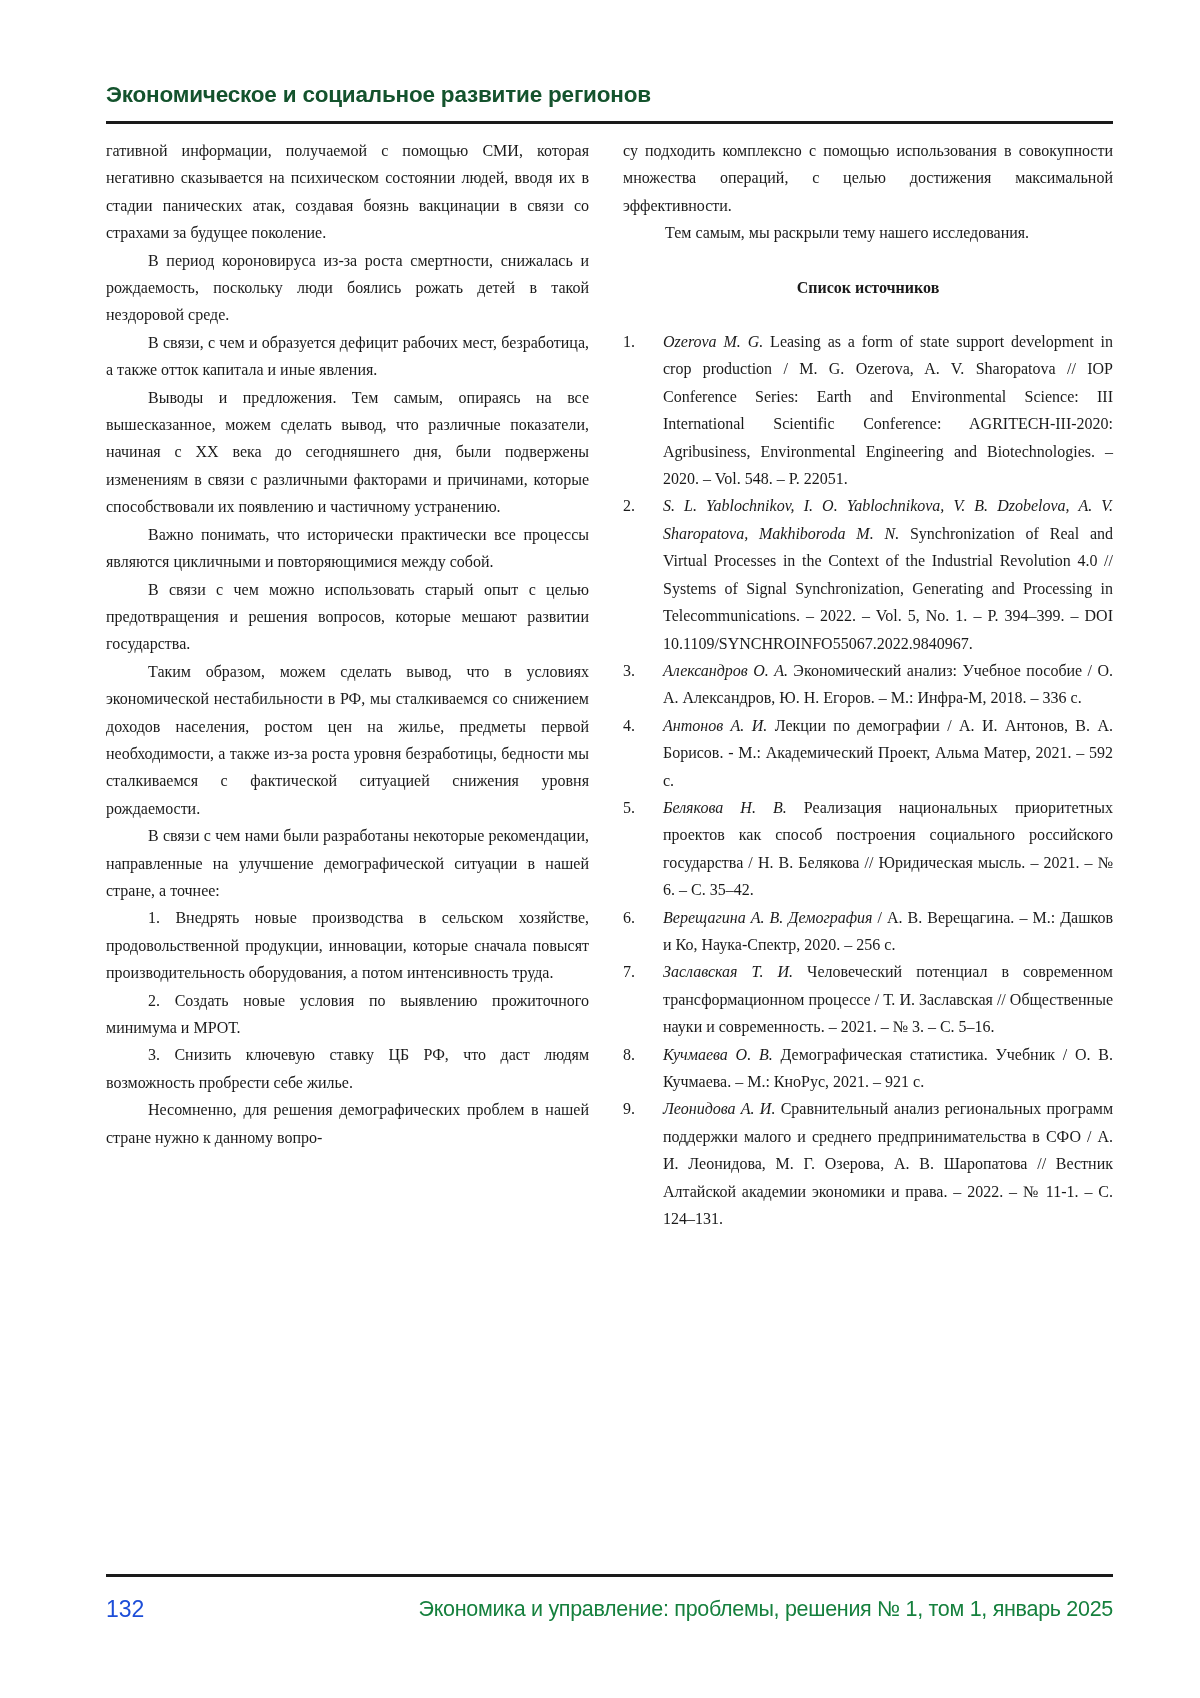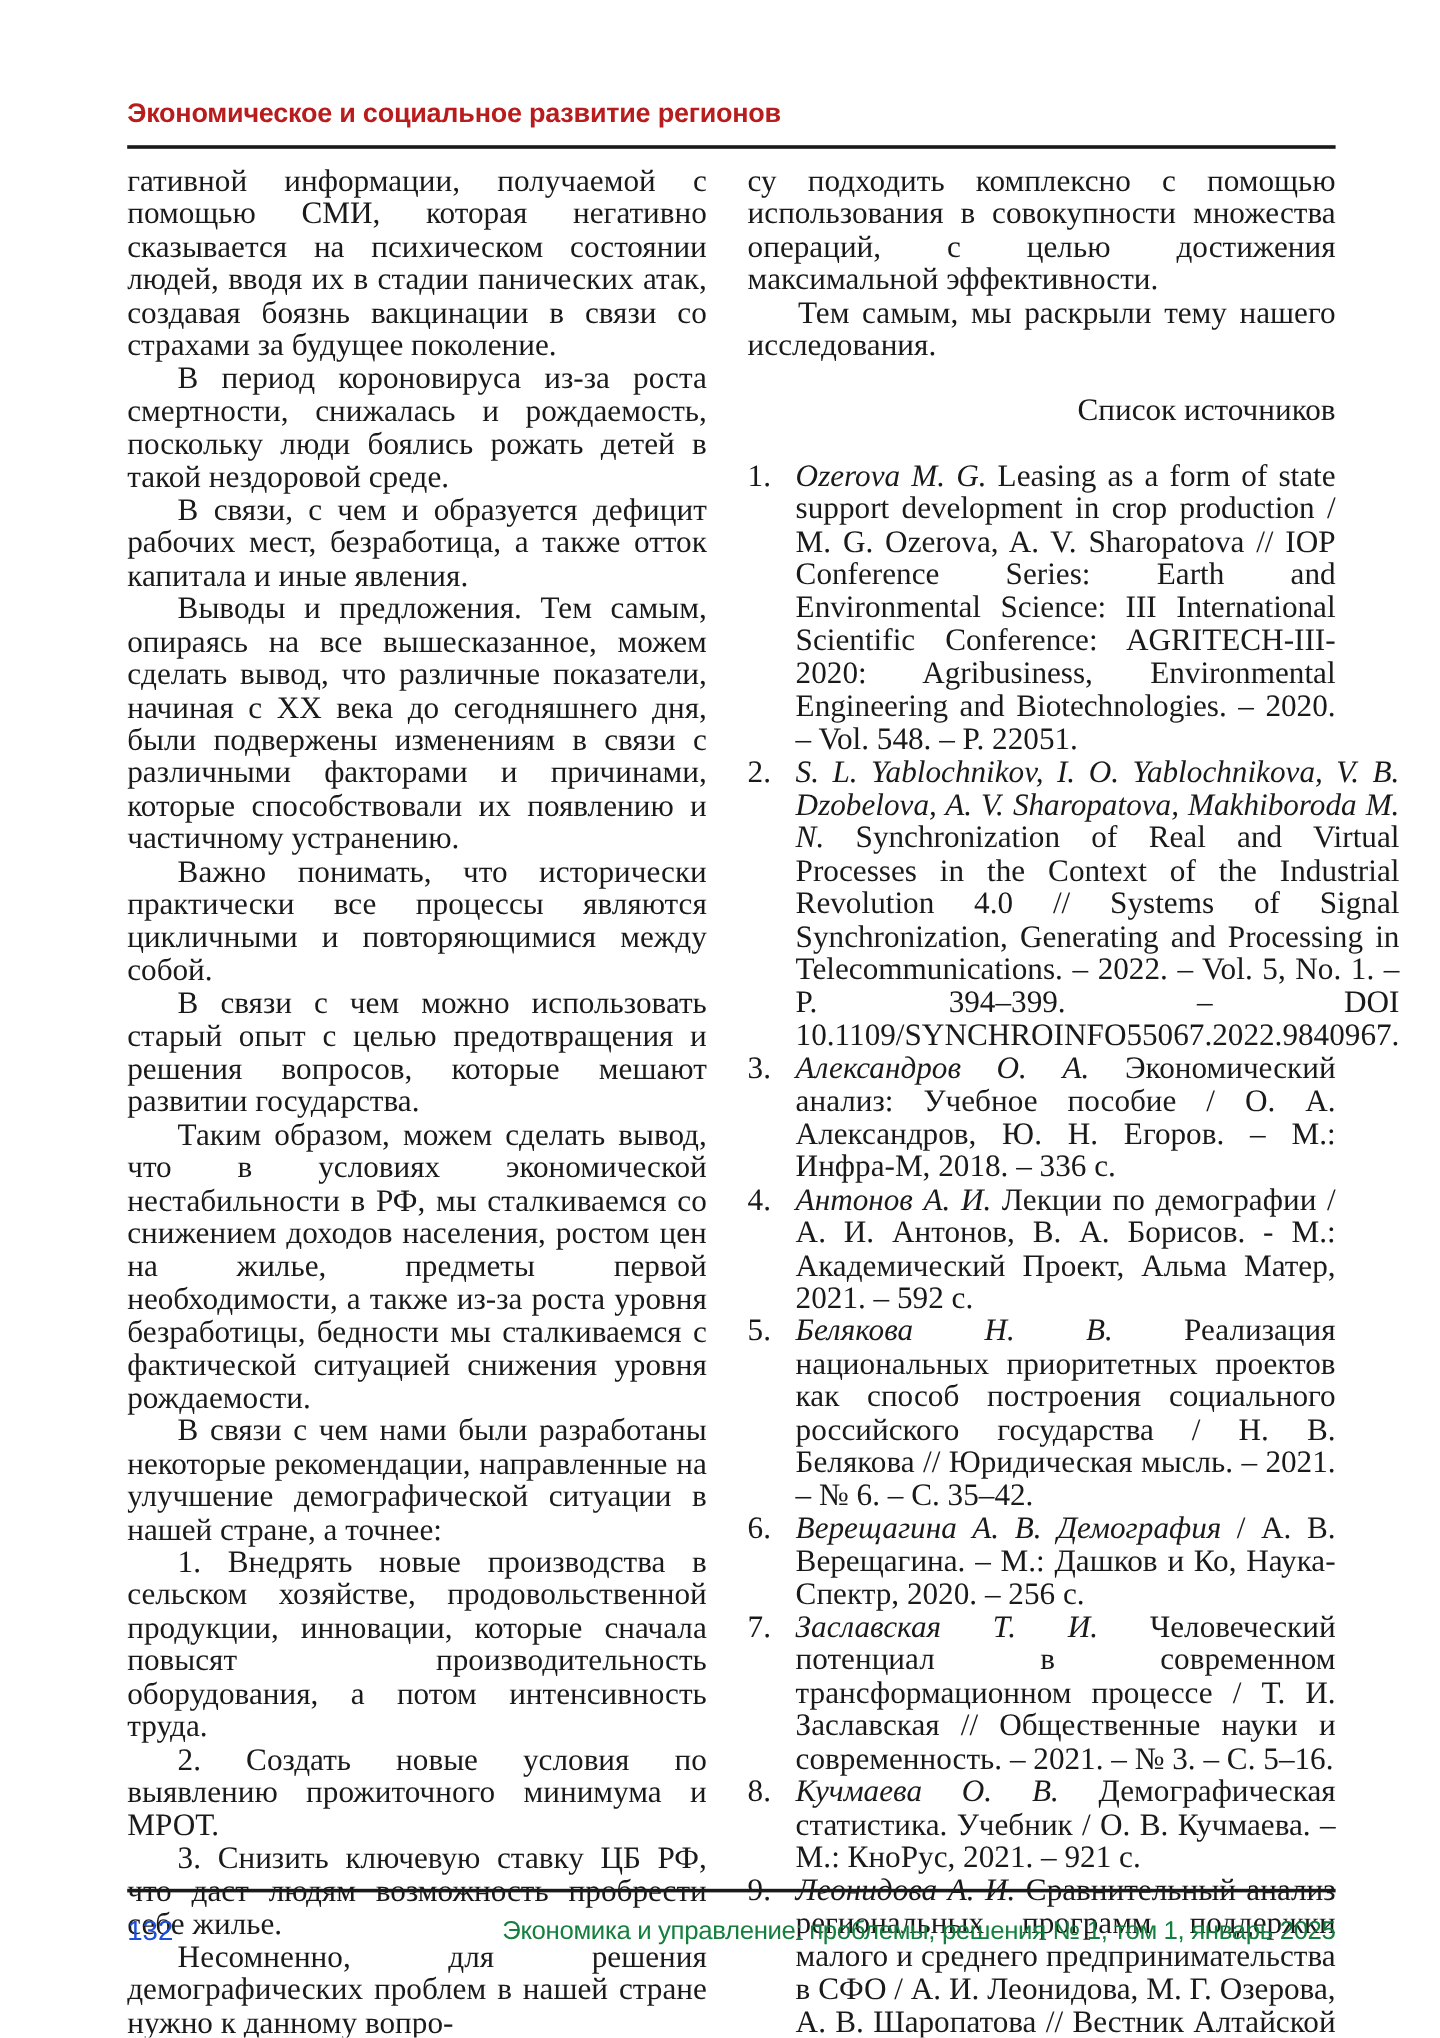--- a/index.html
+++ b/index.html
@@ -1,38 +1,38 @@
 <!DOCTYPE html>
 <html><head>
 <meta charset="utf-8">
 <style>
   html, body { margin: 0; padding: 0; background: #ffffff; }
   body { width: 1200px; height: 1698px; position: relative; overflow: hidden; color: #1a1a1a; }
   .running-head {
     position: absolute; left: 106px; top: 82px;
     font-family: "Liberation Sans", sans-serif; font-weight: bold; font-size: 22.5px;
-    letter-spacing: -0.2px; color: #b91c1c;
+    letter-spacing: -0.2px; color: #14532d;
   }
   .rule { position: absolute; left: 106px; width: 1007px; height: 3px; background: #1a1a1a; }
   .rule.top { top: 121px; }
   .rule.bottom { top: 1574px; }
   .col {
     position: absolute; top: 137px; width: 483px;
-    font-family: "Liberation Serif", serif; font-size: 26px; line-height: 27.4px;
+    font-family: "Liberation Serif", serif; font-size: 16px; line-height: 27.4px;
     text-align: justify; hyphens: manual;
   }
   .col.left { left: 106px; }
   .col.right { left: 623px; width: 490px; }
   .col p { margin: 0; text-indent: 0; }
   .col p.ind { text-indent: 42px; }
   .col p.cont { text-indent: 0; }
   .col b { font-weight: normal; }
   .col .listpara { text-indent: 42px; }
   .refs-title {
-    text-align: right; font-weight: normal; margin: 27px 0 27px 0 !important;
+    text-align: center; font-weight: bold; margin: 27px 0 27px 0 !important;
   }
   .refs { list-style: none; margin: 0; padding: 0; }
   .ref { display: flex; }
   .ref .num { width: 40px; flex: 0 0 40px; text-align: left; padding-left: 0; }
   .ref .body { flex: 1; text-align: justify; }
   .ref .auth { font-style: italic; }
   .footer-page {
     position: absolute; left: 106px; top: 1596px;
     font-family: "Liberation Sans", sans-serif; font-size: 23px; color: #1d4ed8;
   }

